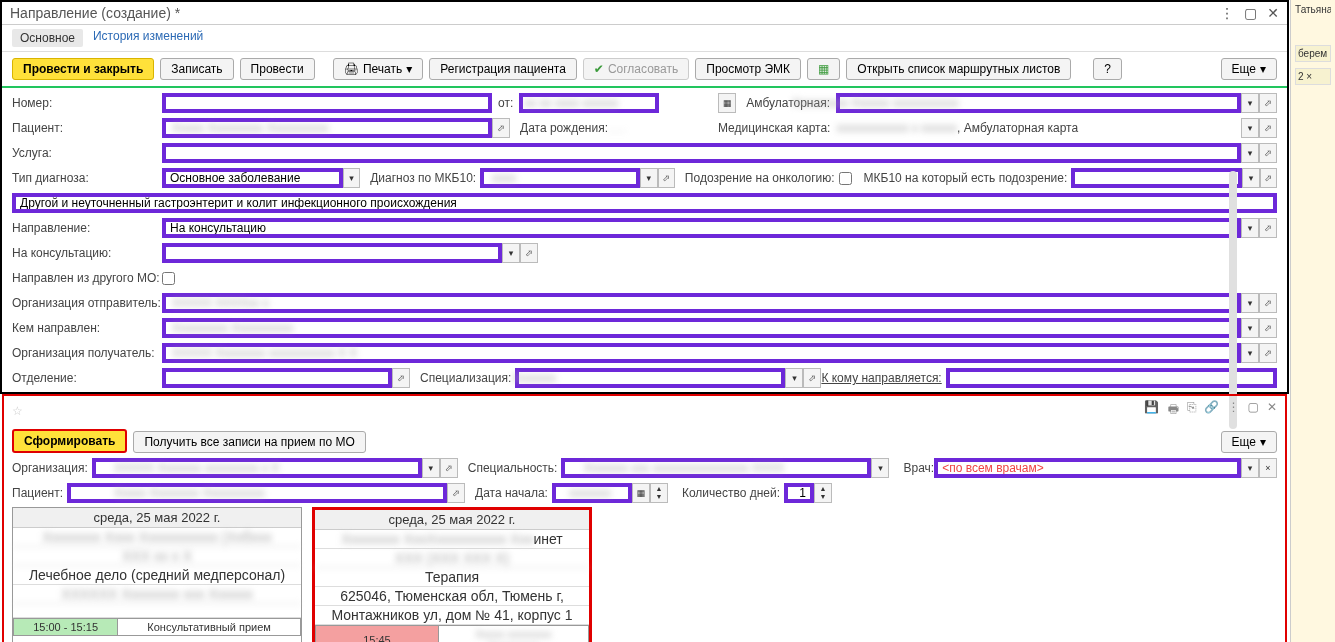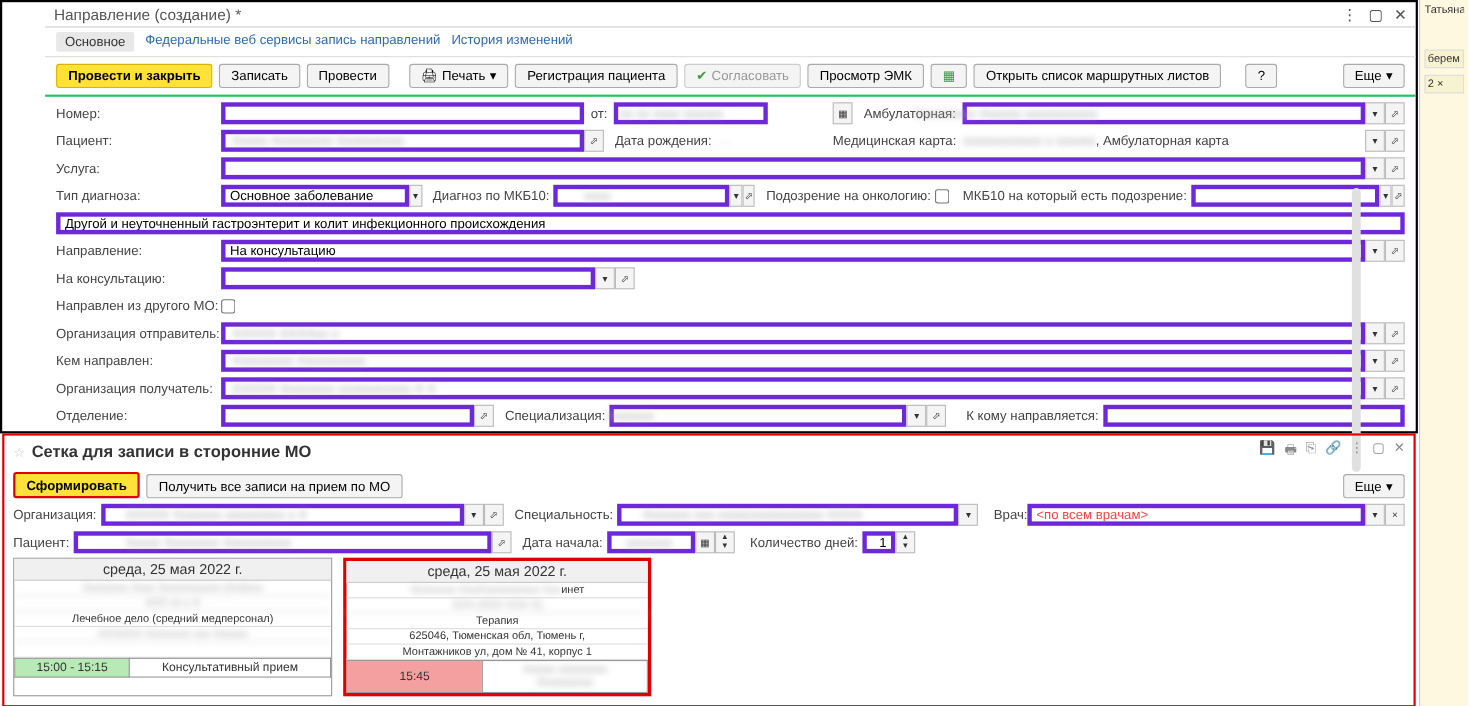--- a/index.html
+++ b/index.html
@@ -28,54 +28,53 @@
 .bottom-panel-borders { border-left: 2px solid #e00000; border-right: 2px solid #e00000; border-bottom: 2px solid #e00000; }
 .panel-header { display: flex; align-items: center; padding: 4px 8px; gap: 6px; }
 .panel-header .star { color: #ccc; }
 .panel-header h2 { font-size: 15px; font-weight: bold; color: #333; }
 .panel-header-icons { display: flex; gap: 8px; margin-left: auto; }
 .panel-header-icons span { cursor: pointer; color: #888; font-size: 12px; }
 .panel-toolbar { display: flex; gap: 6px; padding: 4px 8px; align-items: flex-end; }
 .grid-area { display: flex; gap: 10px; padding: 0 8px 8px 8px; }
 .sched { border: 1px solid #999; min-width: 280px; }
 .sched-header { text-align: center; background: #f0f0f0; font-size: 13px; padding: 2px; border-bottom: 1px solid #ccc; }
-.sched-sub { text-align: center; font-size: 10px; padding: 1px; border-bottom: 1px solid #ddd; }
+.sched-sub { text-align: center; font-size: 14px; padding: 1px; border-bottom: 1px solid #ddd; }
 .sched table { border-collapse: collapse; width: 100%; }
 .sched td { border: 1px solid #999; padding: 2px 6px; font-size: 11px; text-align: center; }
 .slot-free { background: #b7eab7; }
 .slot-busy { background: #f4a0a0; }
 .sched2 { min-width: 270px; }
 .sched2-redbox { border: 3px solid #e00000; }
 .sidebar-right { position: absolute; right: 0; top: 0; width: 45px; background: #fff8e0; height: 100%; border-left: 1px solid #ccc; font-size: 10px; padding: 4px; overflow: hidden; }
 .side-tag { background: #f7f2d0; padding: 2px; margin-top: 30px; border: 1px solid #ddd; font-size: 10px; white-space: nowrap; }
 .scroll-r { position: absolute; right: 50px; top: 83px; width: 8px; height: 258px; background: #e0e0e0; border-radius: 4px; }
 </style>
 </head>
 <body>
 
 <div class="sidebar-right">
   <div style="overflow:hidden; text-overflow:clip;">Татьяна</div>
   <div class="side-tag">берем</div>
   <div class="side-tag" style="margin-top:6px;">2 ×</div>
 </div>
 
-<div style="margin-right:46px; border:2px solid #000;padding-left:39px;">
+<div style="margin-right:46px; border:2px solid #000;">
 
 <div class="title-bar">
   <h1>Направление (создание) *</h1>
   <div class="title-icons">
     <span>⋮</span>
     <span>▢</span>
     <span>✕</span>
   </div>
 </div>
 
 <div class="tab-row">
   <span class="active-tab">Основное</span>
-  <a>Федеральные веб сервисы запись направлений</a>
   <a>История изменений</a>
 </div>
 
 <div class="toolbar">
   <button class="btn btn-yellow">Провести и закрыть</button>
   <button class="btn">Записать</button>
   <button class="btn">Провести</button>
   <span style="width:6px;"></span>
   <button class="btn">
         <span>🖨</span>
@@ -206,33 +205,32 @@
 
   <div class="form-row">
     <span class="lbl" style="width:150px;">Отделение:</span>
     <input class="inp" style="width: 230px;">
     <div class="mini-btn">⬀</div>
     <span class="lbl" style="margin-left:10px;">Специализация:</span>
     <input class="inp" style="width: 270px; margin-left: 4px;">
         <span class="blur-text" style="position:absolute;left:510px;">Xxxxxxx</span>
     <div class="mini-btn">▾</div>
     <div class="mini-btn">⬀</div>
-    <span class="lbl" style="margin-left:18px;">К кому направляется:</span>
+    <span class="lbl" style="margin-left:0;text-decoration:underline;">К кому направляется:</span>
     <input class="inp" style="flex: 1 1 0%; margin-left: 4px;">
   </div>
 
 </div>
 </div>
 
 <div style="margin-right:46px;">
 <div class="bottom-panel bottom-panel-borders" style="position:relative;">
 
   <div class="panel-header">
     <span class="star">☆</span>
-    <h2>Сетка для записи в сторонние МО</h2>
     <div class="panel-header-icons">
       <span>💾</span>
       <span>🖶</span>
       <span>⎘</span>
       <span>🔗</span>
       <span>⋮</span>
       <span>▢</span>
       <span>✕</span>
     </div>
   </div>

